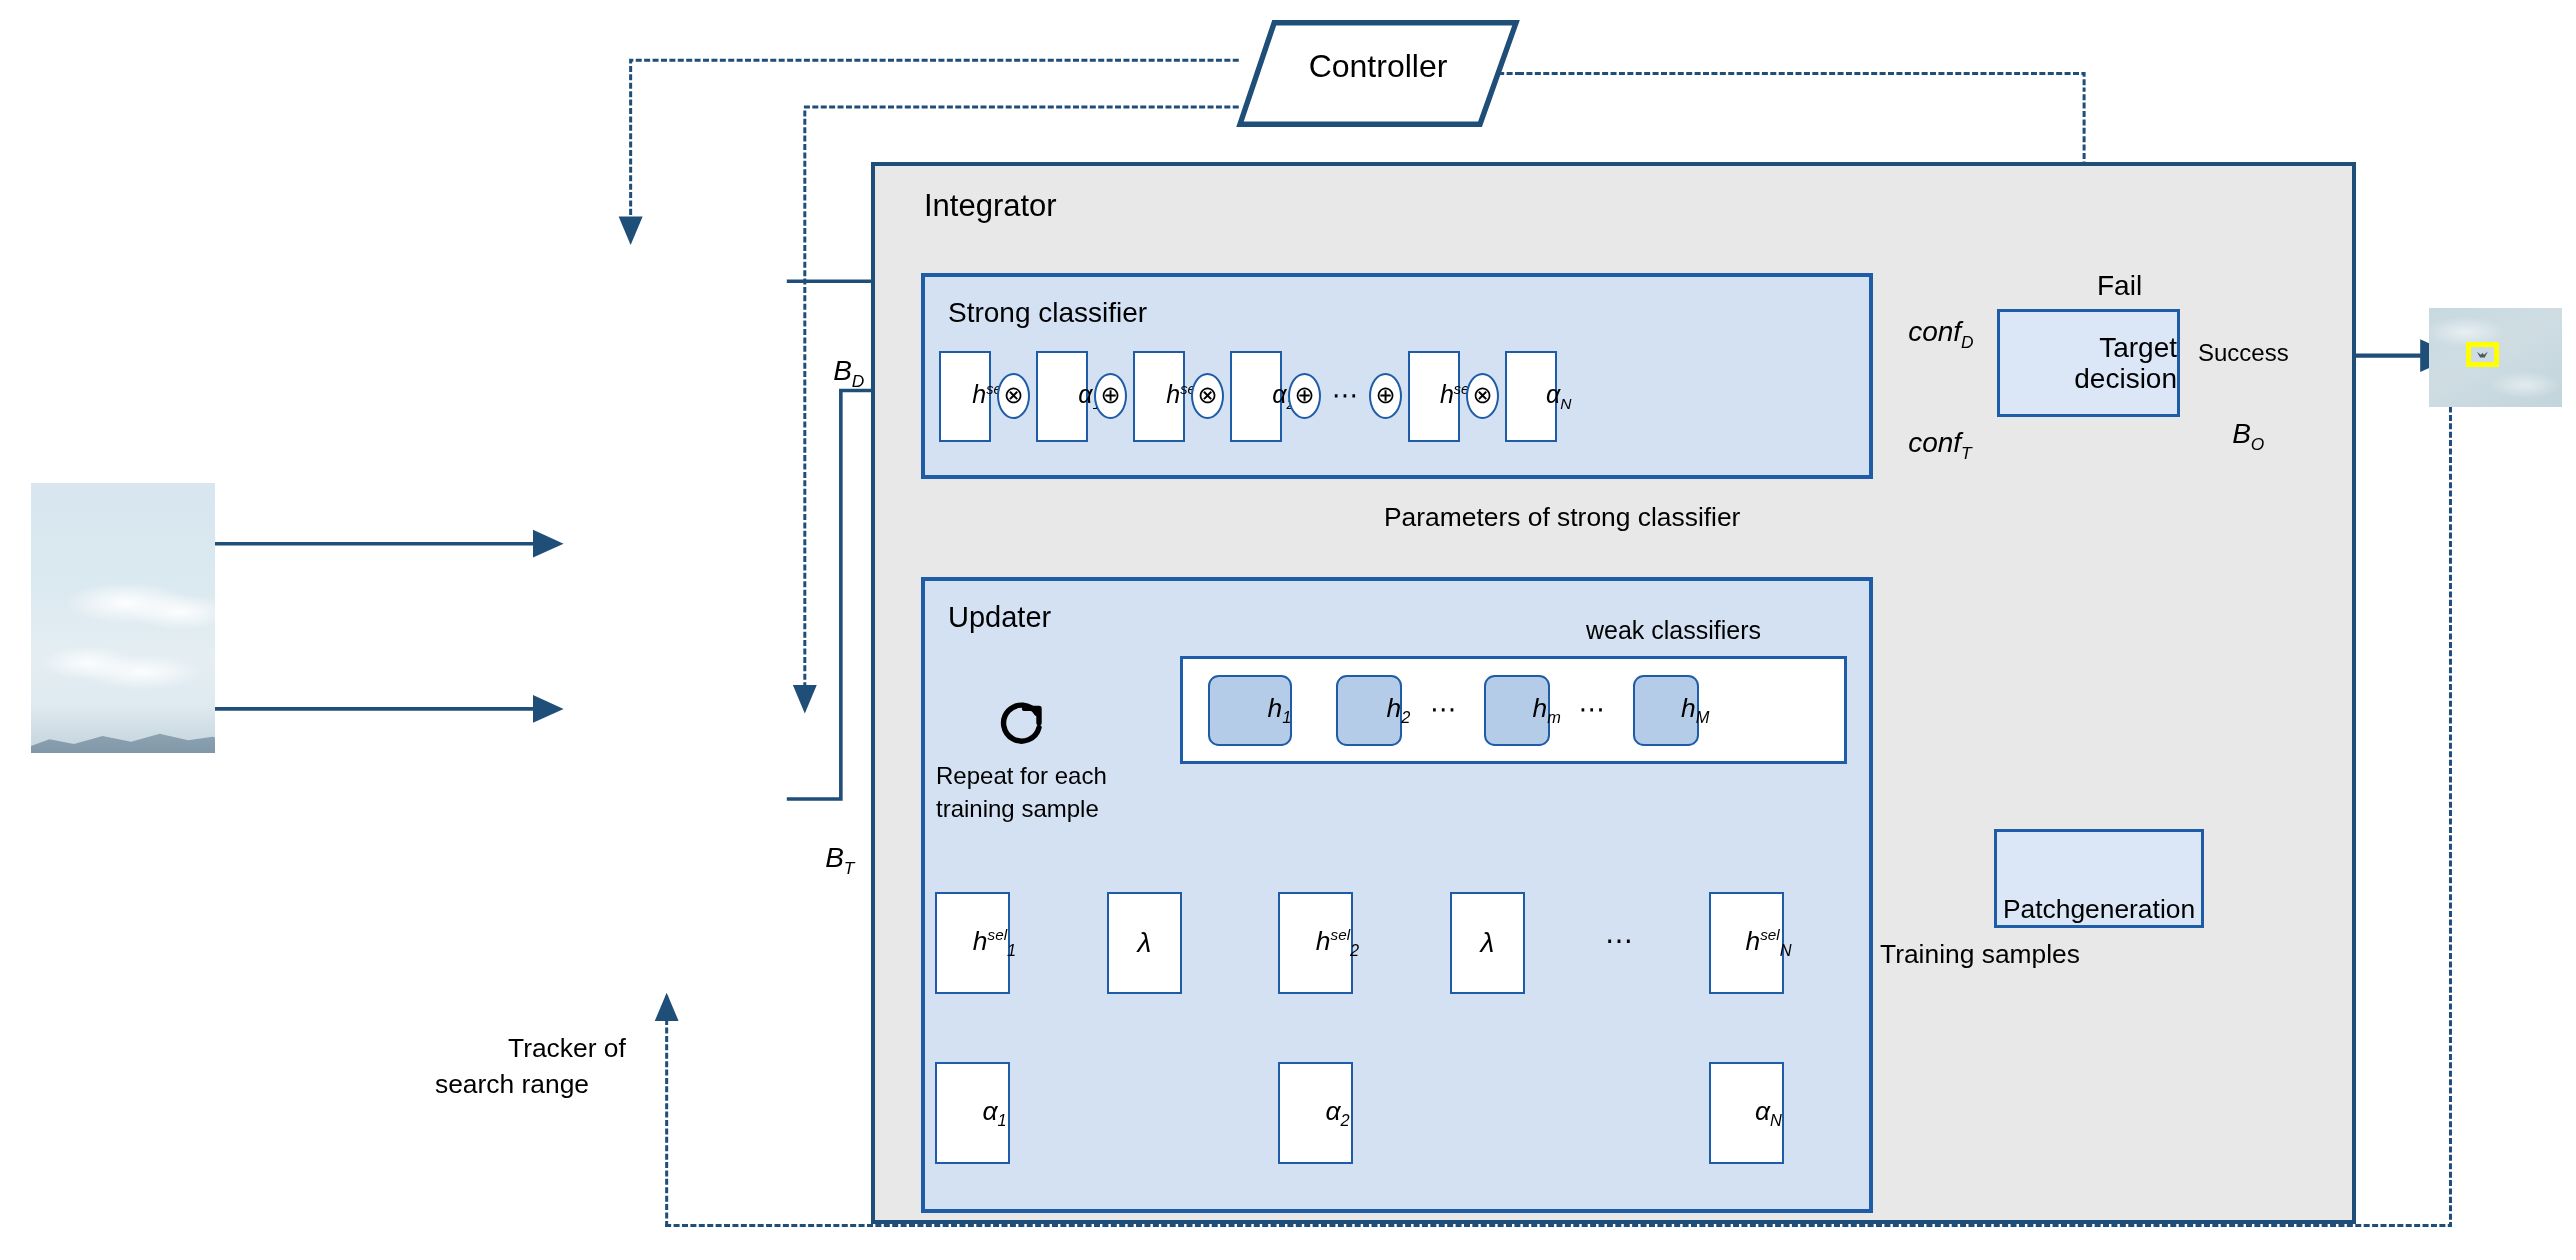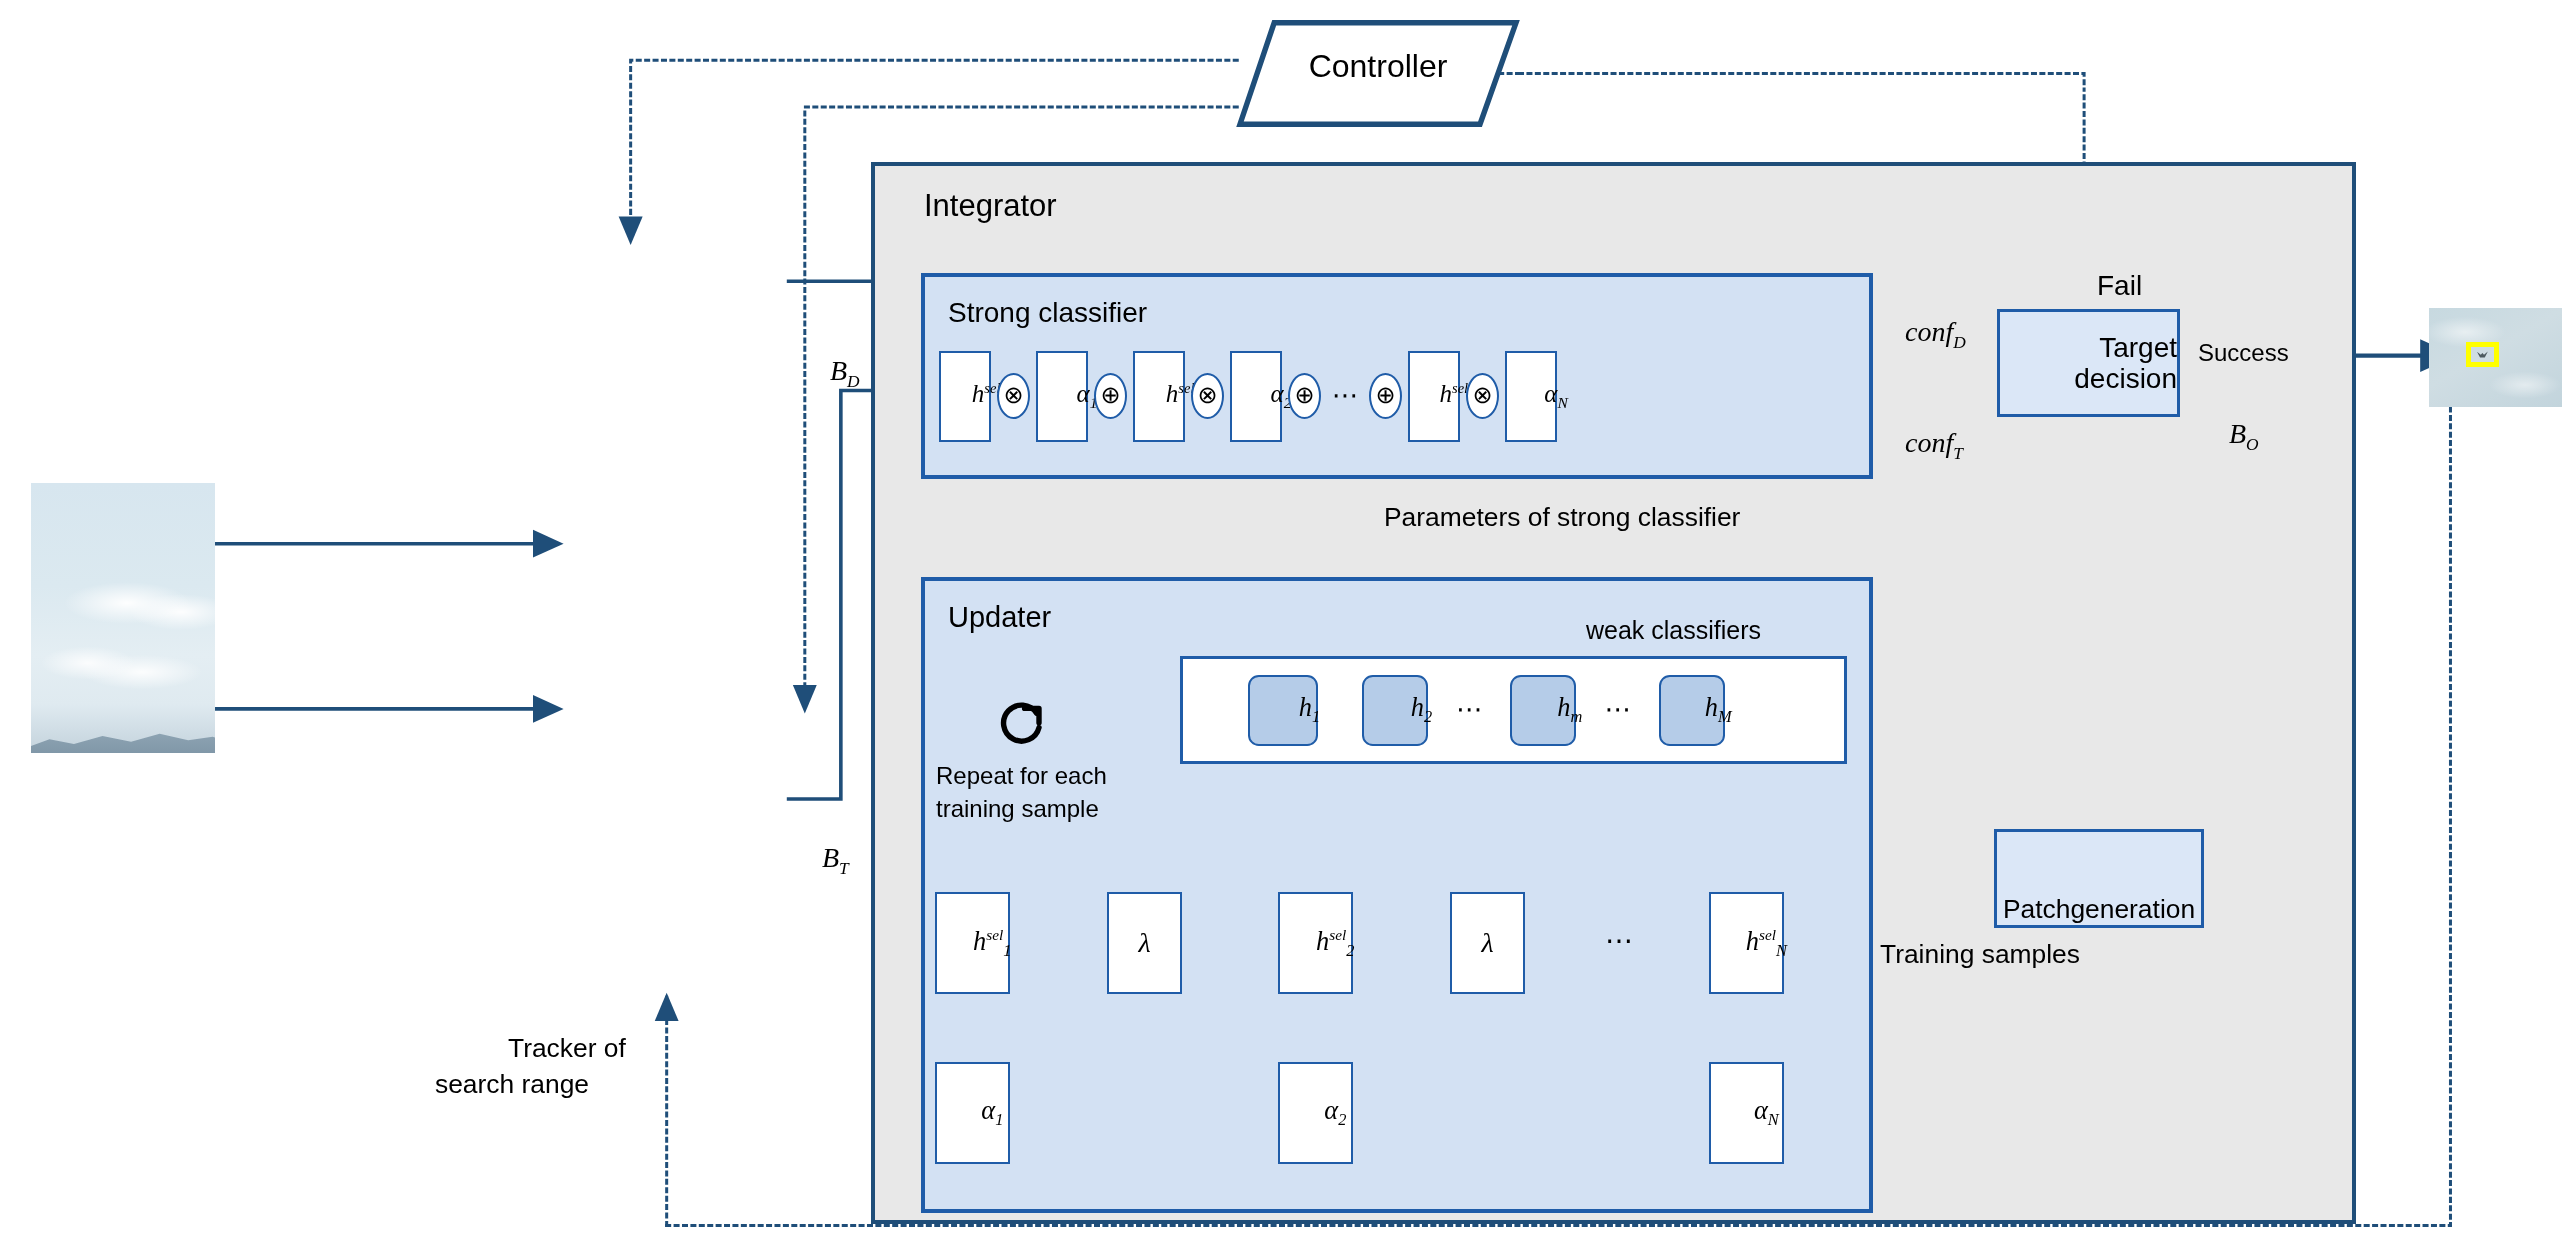--- a/index.html
+++ b/index.html
@@ -1,21 +1,21 @@
 <!DOCTYPE html>
 <html style="font-size:9.6px"><head>
 <meta charset="utf-8">
 <style>
   html,body{margin:0;padding:0;background:#ffffff;}
   body{font-family:"Liberation Sans", sans-serif;}
   #stage{position:relative;width:2576px;height:1261px;background:#fff;overflow:hidden;}
   .abs{position:absolute;}
   .box{box-sizing:border-box;display:flex;align-items:center;justify-content:center;text-align:center;}
   .lbl{white-space:pre;line-height:1.12;color:#000;}
-  .mathi{font-family:Liberation Serif, serif;font-style:italic;text-align:right;}
+  .mathi{font-family:Liberation Sans, sans-serif;font-style:italic;text-align:right;}
   .sub{font-size:0.62em;vertical-align:sub;font-style:italic;}
   .sup{font-size:0.58em;vertical-align:super;font-style:italic;}
   svg{position:absolute;left:0;top:0;overflow:visible;}
   .outer-box{border:4.2px solid #1f4e79;background:#ffffff;}
   .integrator{border:4.2px solid #1f4e79;background:#e8e8e8;}
   .panel{border:4.2px solid #1f5ca8;background:#d3e1f3;}
   .wc-host{border:3.6px solid #1f5ca8;background:#ffffff;}
   .smallbox{border:2.4px solid #1f5ca8;background:#ffffff;}
   .bluebox{border:3.6px solid #1f5ca8;background:#dbe7f7;align-items:flex-end;}
   .pill{border:2.4px solid #1f5ca8;background:#b5cce8;border-radius:10.8px;}
@@ -178,21 +178,21 @@
   <div class="abs" style="left:997px;top:700px;width:48px;height:48px;">
     <svg width="48" height="48" style="position:absolute;left:0;top:0;" viewBox="0 0 80 80">
       <path d="M66,22 A30,30 0 1 0 70,46" fill="none" stroke="#000" stroke-width="9" stroke-linecap="round"></path>
       <path d="M46,14 L70,14 L70,38" fill="none" stroke="#000" stroke-width="9" stroke-linecap="round" stroke-linejoin="round"></path>
     </svg>
   </div>
   <div class="abs lbl" style="left:936px;top:763px;font-size:24px;">Repeat for each</div>
   <div class="abs lbl" style="left:936px;top:796px;font-size:24px;">training sample</div>
 
   <div class="abs wc-host" style="left:1180px;top:656px;width:667px;height:108px;display:flex;align-items:center;justify-content:flex-start;gap:0;padding-left:25px;box-sizing:border-box;">
-    <div class="pill box" style="width:70px;height:71px;margin-left:40px;">
+    <div class="pill box" style="width:84px;height:71px;">
       <span class="mathi lbl" style="font-size:26.4px;">
         <span>h</span><span class="sub">1</span>
       </span>
     </div>
     <div class="pill box" style="width:66px;height:71px;margin-left:44px;">
       <span class="mathi lbl" style="font-size:26.4px;">
         <span>h</span><span class="sub">2</span>
       </span>
     </div>
     <div class="lbl" style="font-size:26.4px;margin:0 28px;">⋯</div>

